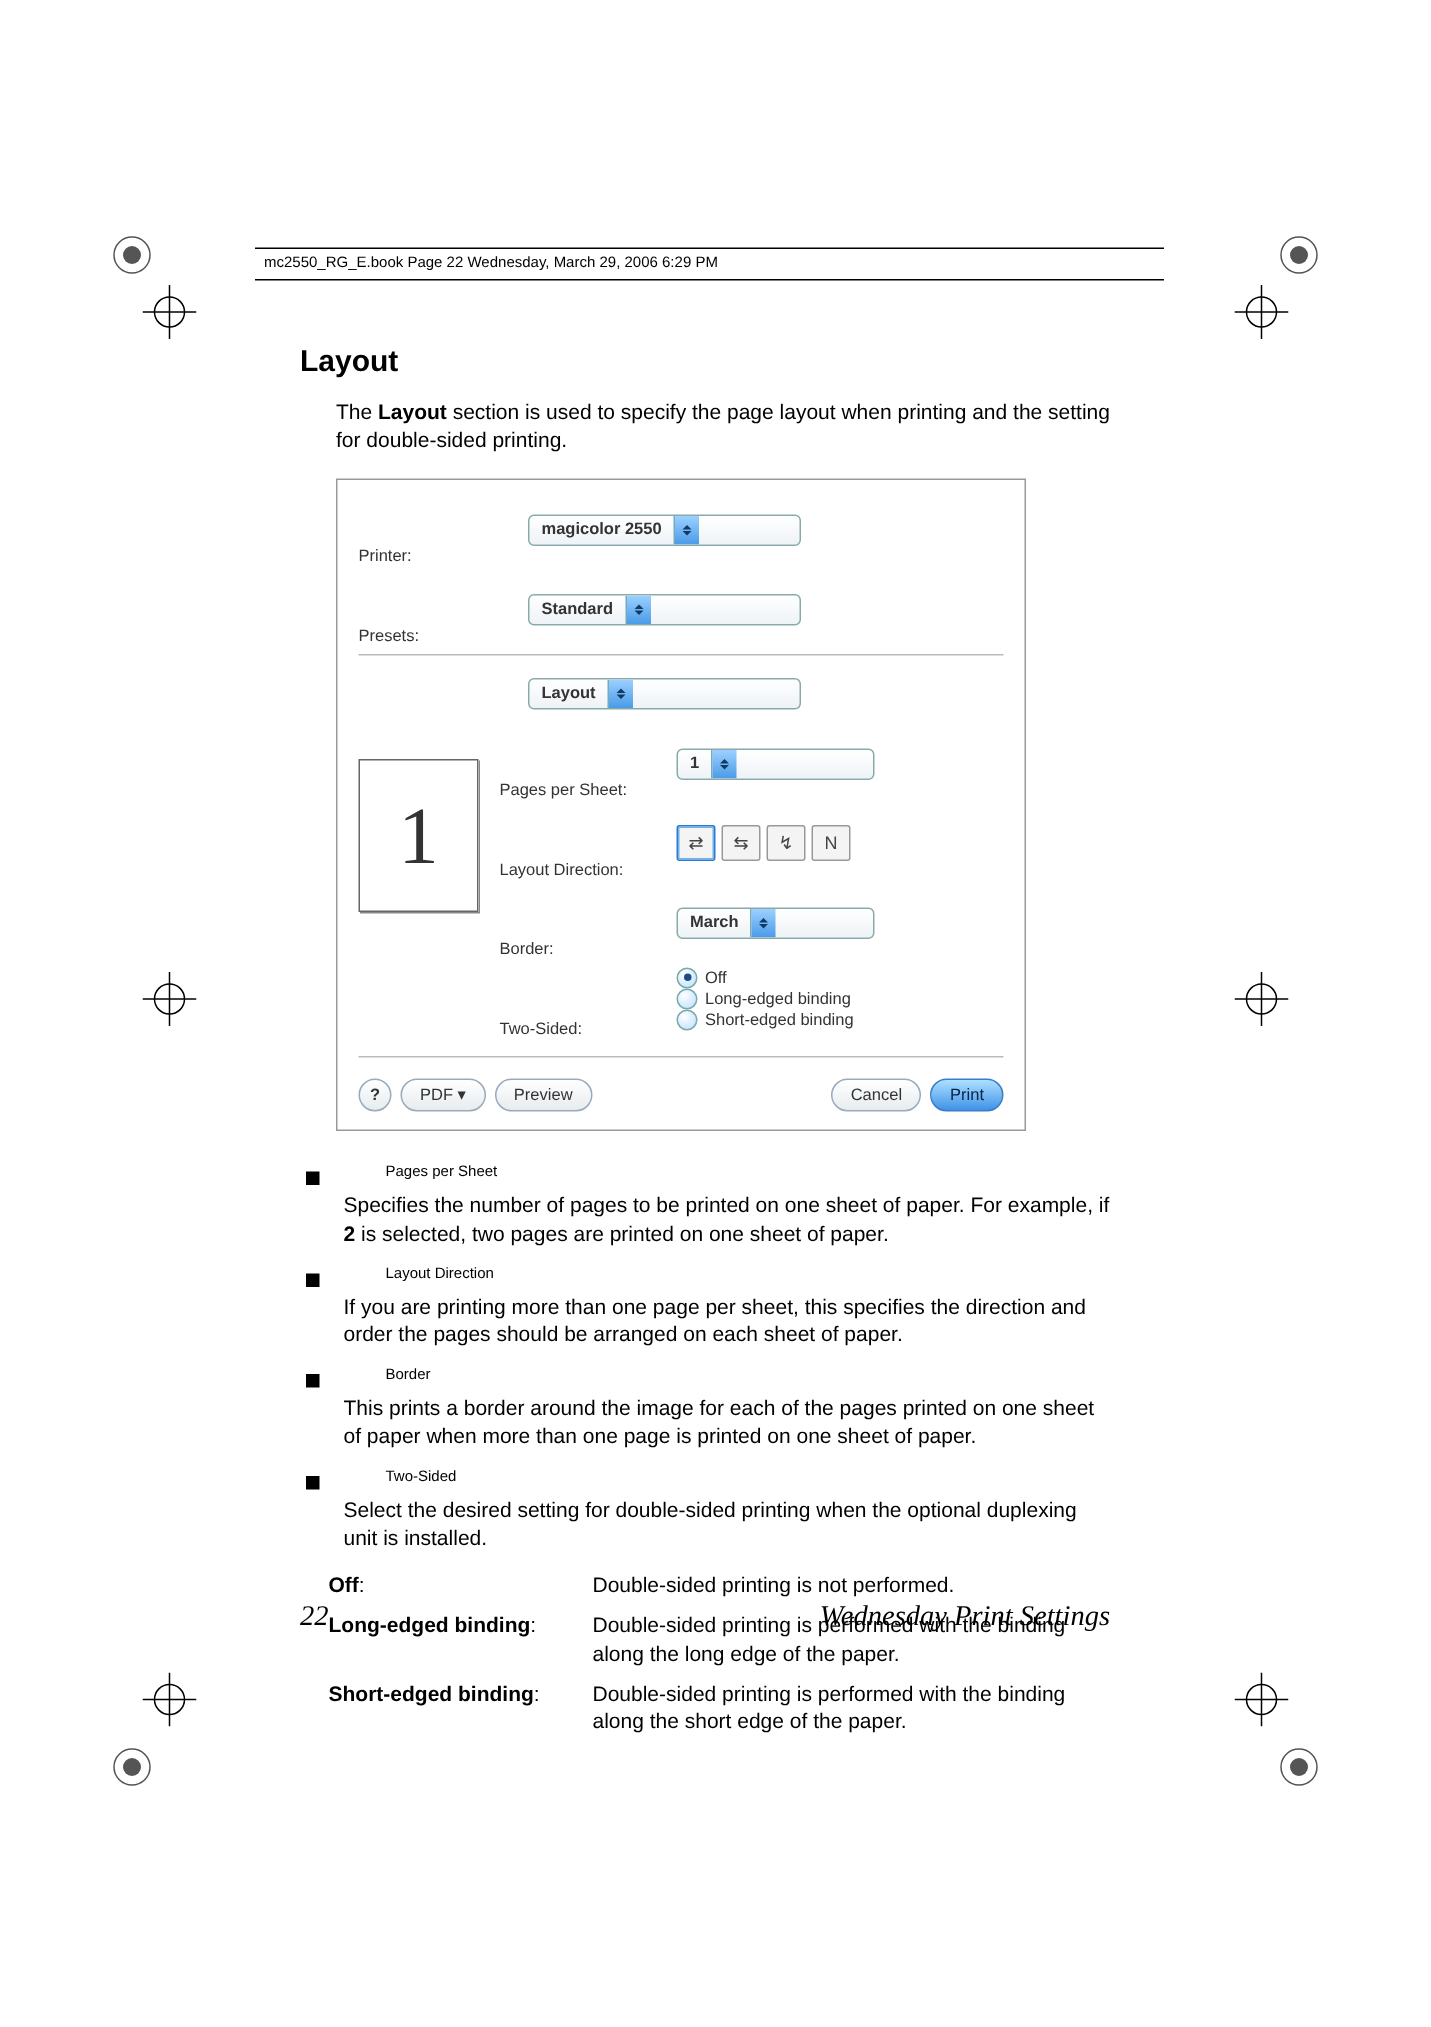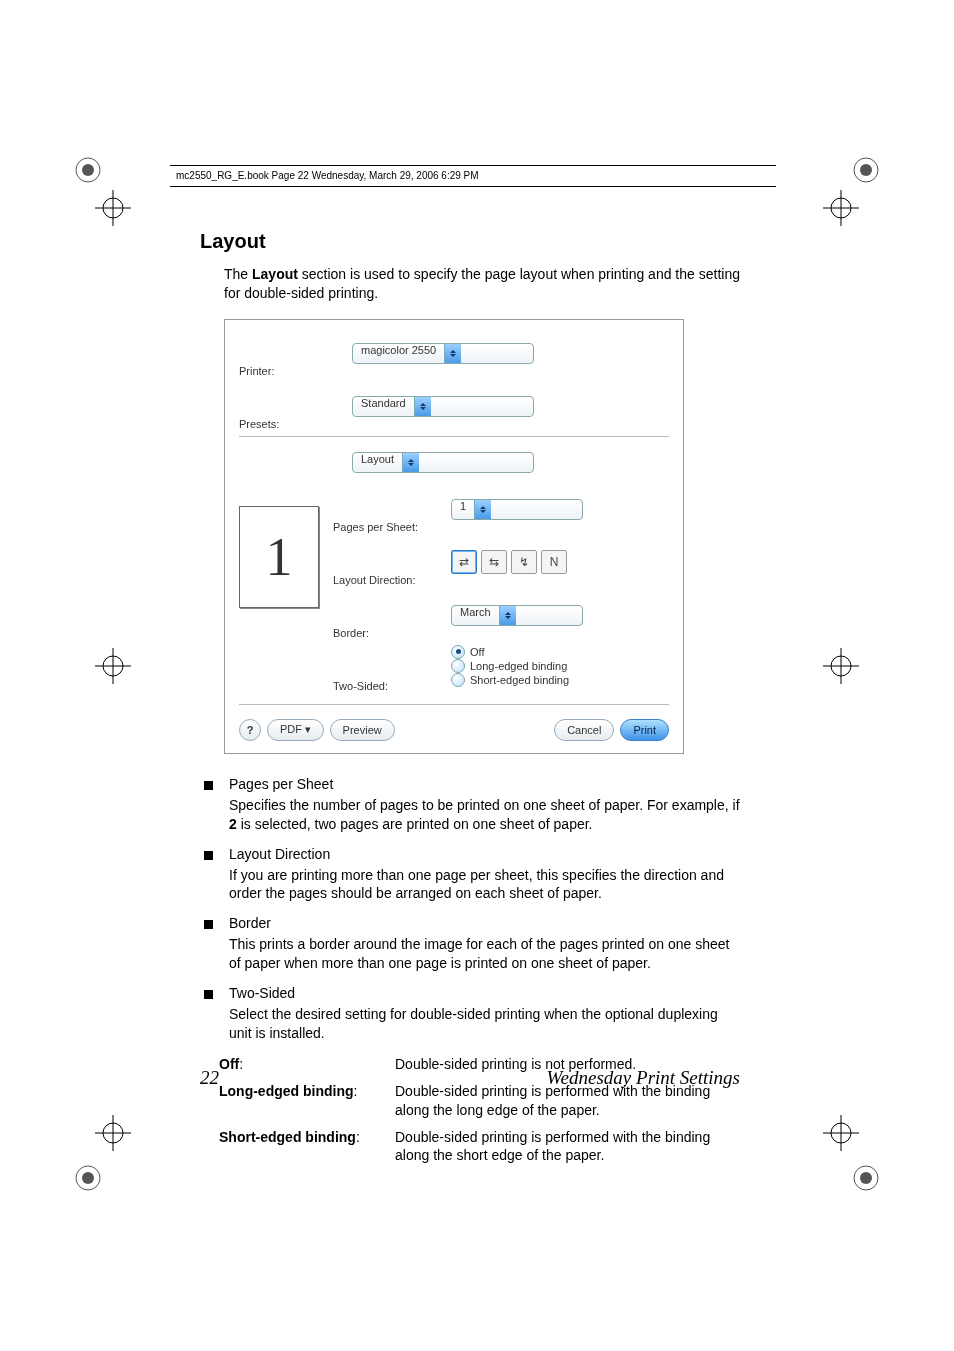--- a/index.html
+++ b/index.html
@@ -79,26 +79,27 @@
     margin-bottom: 6px;
   }
   .dlg-row .lbl {
     width: 105px;
     text-align: left;
     padding-right: 8px;
     margin-top: 35px;
   }
   .aqua-select {
     display: inline-flex;
-    align-items: flex-start;
+    align-items: center;
     height: 19px;
     border: 1px solid #8aa;
     border-radius: 4px;
     background: linear-gradient(#fff, #eef3f7);
     overflow: hidden;
+    font-weight: bold;
   }
   .aqua-select .val {
     padding: 0 8px;
     white-space: nowrap;
   }
   .aqua-select .cap {
     width: 16px;
     height: 100%;
     background: linear-gradient(#9cd0ff, #4a9be8);
     display: flex;
@@ -215,21 +216,22 @@
   .bullet-item {
     display: flex;
     margin: 0 0 4px 4px;
   }
   .bullet-item .sq {
     width: 9px; height: 9px; background: #000;
     margin: 5px 16px 0 0;
     flex-shrink: 0;
   }
   .bullet-item .bt-title {
-    font-size: 14px;
+    font-size: 10px;
+    margin-left: 28px;
   }
   .bt-body {
     margin: 0 0 12px 29px;
     font-size: 14px;
     line-height: 1.35;
   }
 
   .def-table {
     margin-left: 19px;
     font-size: 14px;

